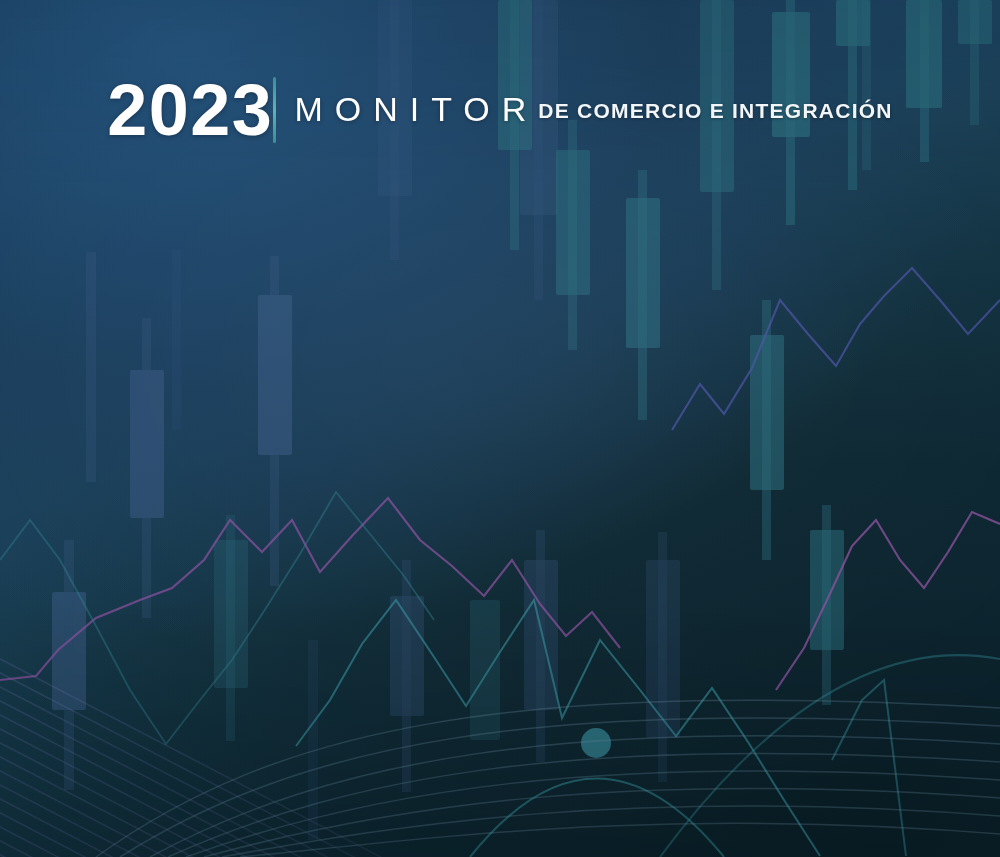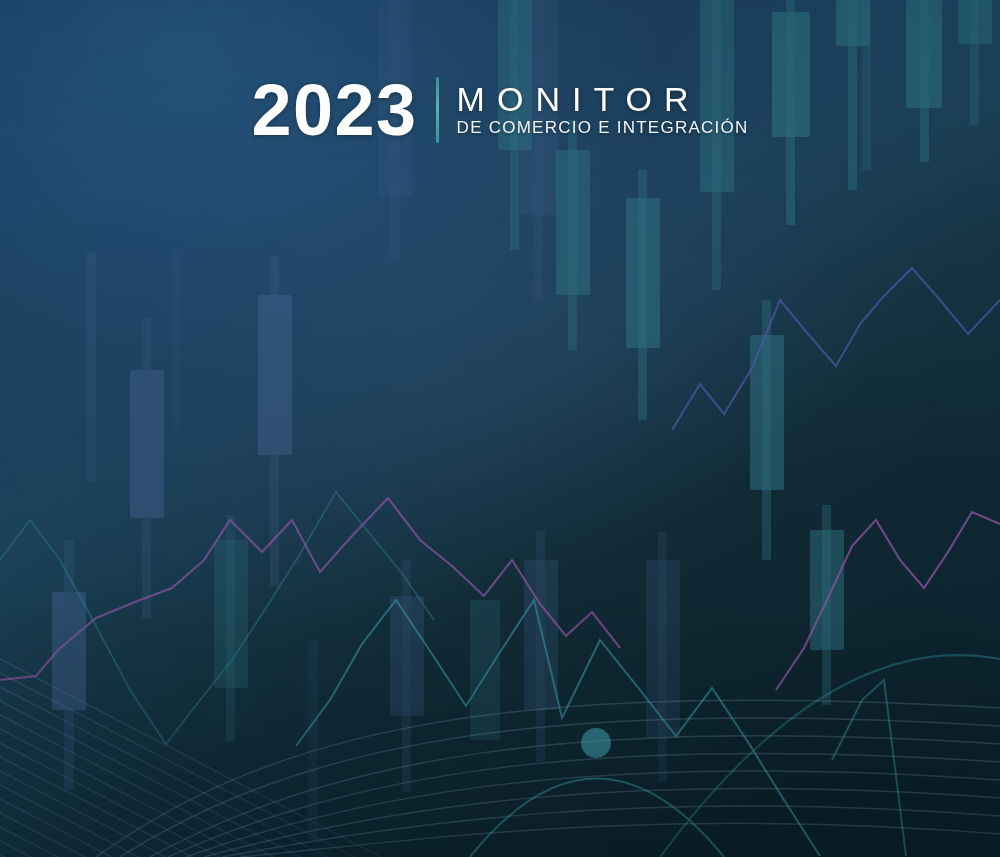--- a/index.html
+++ b/index.html
@@ -61,45 +61,44 @@
     align-items: center;
     justify-content: center;
     gap: 0;
   }
   .year {
     color: #ffffff;
     font-size: 72px;
     font-weight: 700;
     letter-spacing: 1.5px;
     line-height: 1;
-    padding-right: 18px;
     text-shadow: 0 1px 5px rgba(0,0,0,.32);
   }
   .rule {
     width: 3px;
     height: 66px;
     background: linear-gradient(180deg, #3c8f92 0%, #5fb2ad 50%, #3c8f92 100%);
     border-radius: 2px;
     margin-right: 18px;
   }
-  .brand { display: flex; flex-direction: column; justify-content: center; }
+  .brand { display: flex; flex-direction: row; justify-content: center; }
   .brand-main {
     color: #ffffff;
     font-size: 34px;
     font-weight: 400;
     letter-spacing: 12px;
     line-height: 1.05;
     text-shadow: 0 1px 4px rgba(0,0,0,.30);
   }
   .brand-sub {
     color: #f2f6f8;
-    font-size: 17px;
-    font-weight: 400;
+    font-size: 21px;
+    font-weight: 700;
     letter-spacing: 1.25px;
-    margin-top: 1px;
+    margin-top: 7px;
     text-shadow: 0 1px 3px rgba(0,0,0,.35);
   }
 
   
   .headline-block {
     position: absolute;
     left: 0;
     right: 0;
     top: 366px;
     text-align: center;

